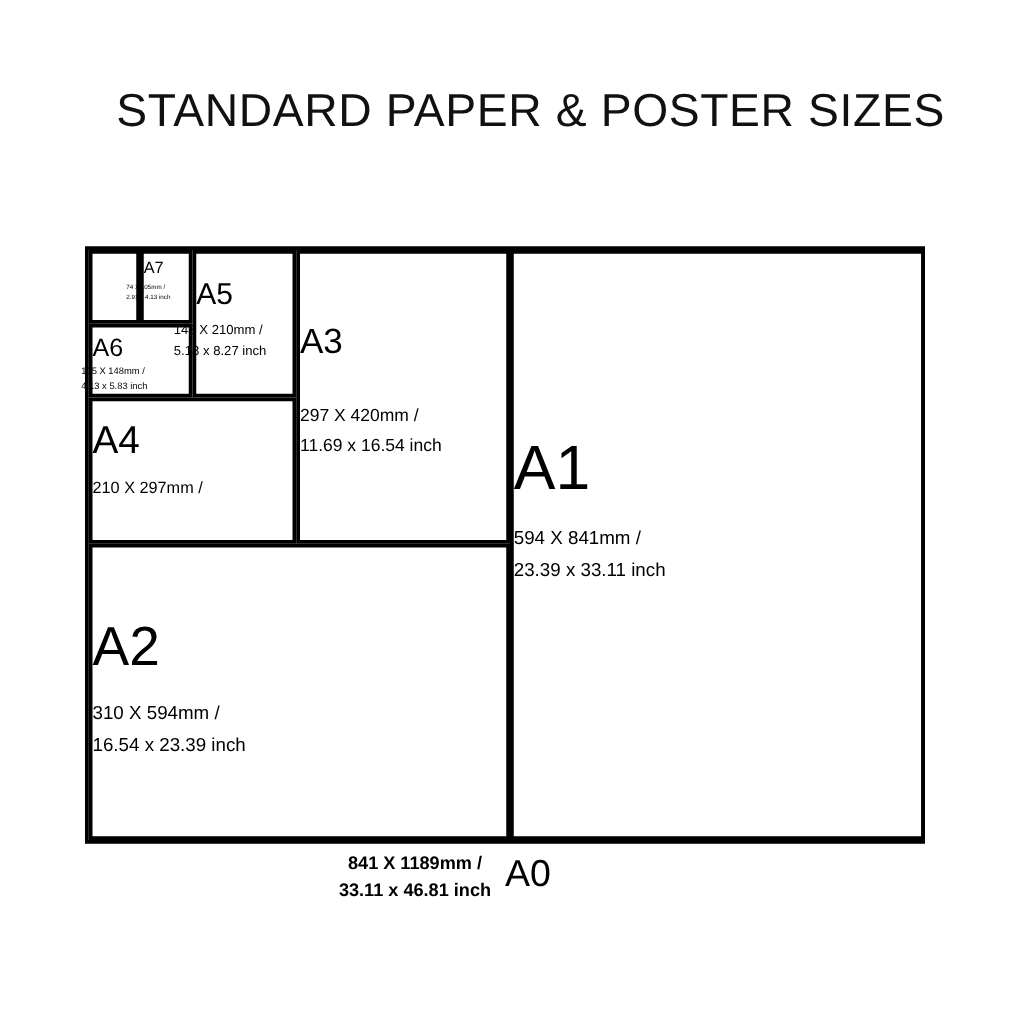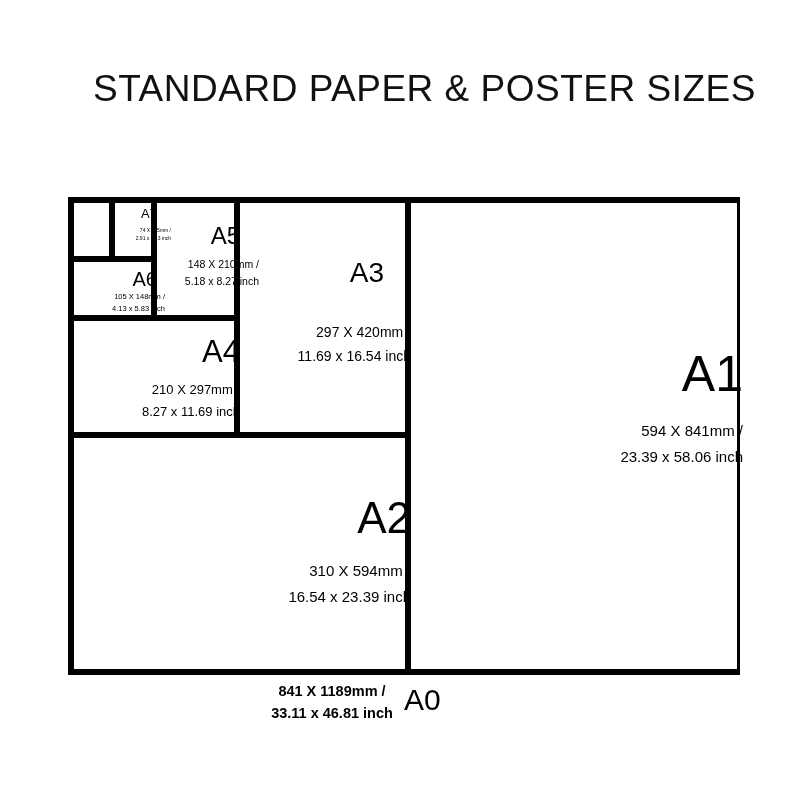--- a/index.html
+++ b/index.html
@@ -43,21 +43,21 @@
 
   .box {
     position: absolute;
     border: 3px solid #000000;
     box-sizing: border-box;
     background: transparent;
   }
 
   .lbl {
     position: absolute;
-    text-align: right;
+    text-align: left;
     white-space: nowrap;
     line-height: 1.25;
   }
 
   .name {
     font-weight: 400;
     color: #000000;
   }
   .dims {
     font-weight: 400;
@@ -125,21 +125,21 @@
 <body>
 
 <div id="title">STANDARD PAPER &amp; POSTER SIZES</div>
 
 <div id="diagram">
 
   <div class="box" id="a1">
     <div class="lbl name" id="a1-name">A1</div>
     <div class="lbl dims" id="a1-dims">
       <div>594 X 841mm /</div>
-      <div>23.39 x 58.06 inch</div>
+      <div>23.39 x 33.11 inch</div>
     </div>
   </div>
 
   <div class="box" id="a2">
     <div class="lbl name" id="a2-name">A2</div>
     <div class="lbl dims" id="a2-dims">
       <div>310 X 594mm /</div>
       <div>16.54 x 23.39 inch</div>
     </div>
   </div>
@@ -149,21 +149,20 @@
     <div class="lbl dims" id="a3-dims">
       <div>297 X 420mm /</div>
       <div>11.69 x 16.54 inch</div>
     </div>
   </div>
 
   <div class="box" id="a4">
     <div class="lbl name" id="a4-name">A4</div>
     <div class="lbl dims" id="a4-dims">
       <div>210 X 297mm /</div>
-      <div>8.27 x 11.69 inch</div>
     </div>
   </div>
 
   <div class="box" id="a5">
     <div class="lbl name" id="a5-name">A5</div>
     <div class="lbl dims" id="a5-dims">
       <div>148 X 210mm /</div>
       <div>5.18 x 8.27 inch</div>
     </div>
   </div>

